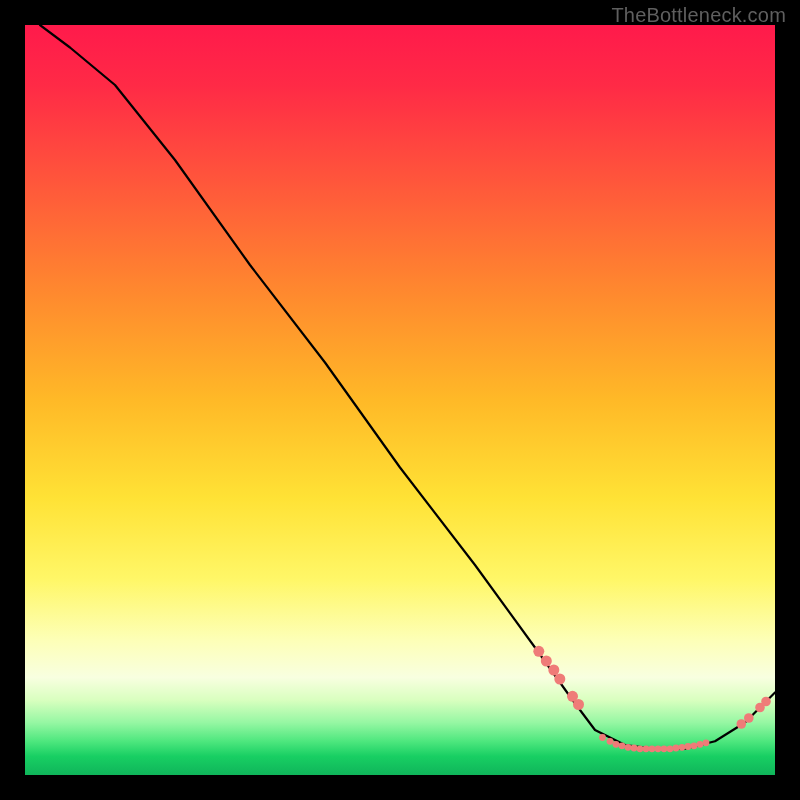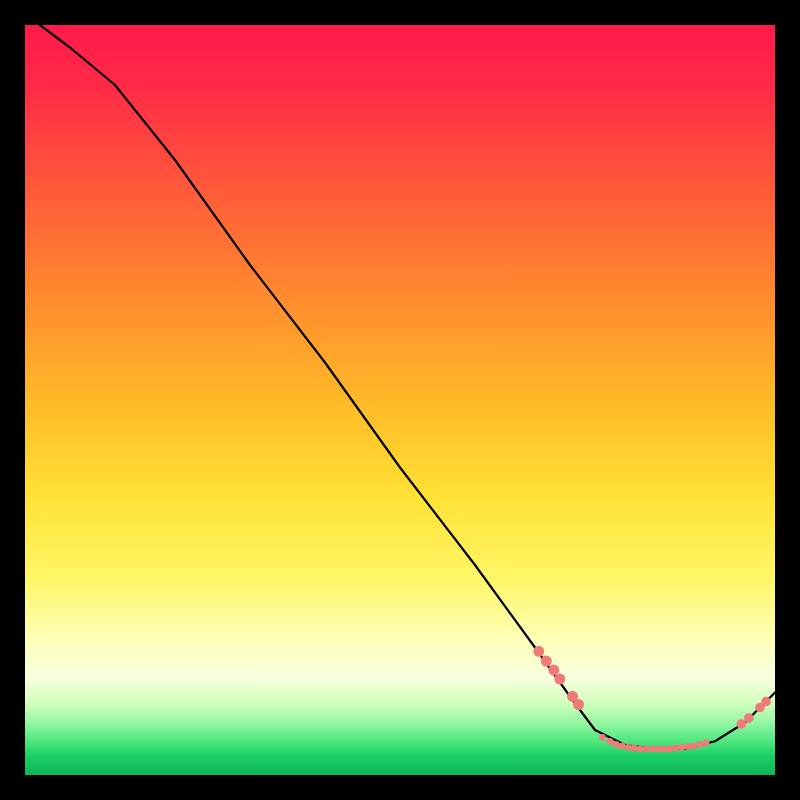--- a/index.html
+++ b/index.html
@@ -58,20 +58,21 @@
   }
   svg.overlay {
     position: absolute;
     inset: 0;
   }
 </style>
 </head>
 <body>
 
 <div class="stage">
+  <div class="watermark">TheBottleneck.com</div>
 
   <div class="plot-area">
     <div class="bg-gradient"></div>
     <svg class="overlay" viewBox="0 0 750 750" preserveAspectRatio="none">
       <g id="curve-group">
           <path d="M15.0 0.0 L45.0 22.5 L90.0 60.0 L150.0 135.0 L225.0 240.0 L300.0 337.5 L375.0 442.5 L450.0 540.0 L510.0 622.5 L547.5 675.0 L570.0 705.0 L600.0 720.0 L630.0 723.8 L660.0 723.8 L690.0 716.3 L720.0 697.5 L735.0 682.5 L750.0 667.5 " fill="none" stroke="#000000" stroke-width="2.2" stroke-linecap="round" stroke-linejoin="round"></path>
         </g>
       <g id="dots-group">
           <circle cx="513.8" cy="626.3" r="5.5" fill="#ef7b78"></circle>
           <circle cx="521.3" cy="636.0" r="5.5" fill="#ef7b78"></circle>

